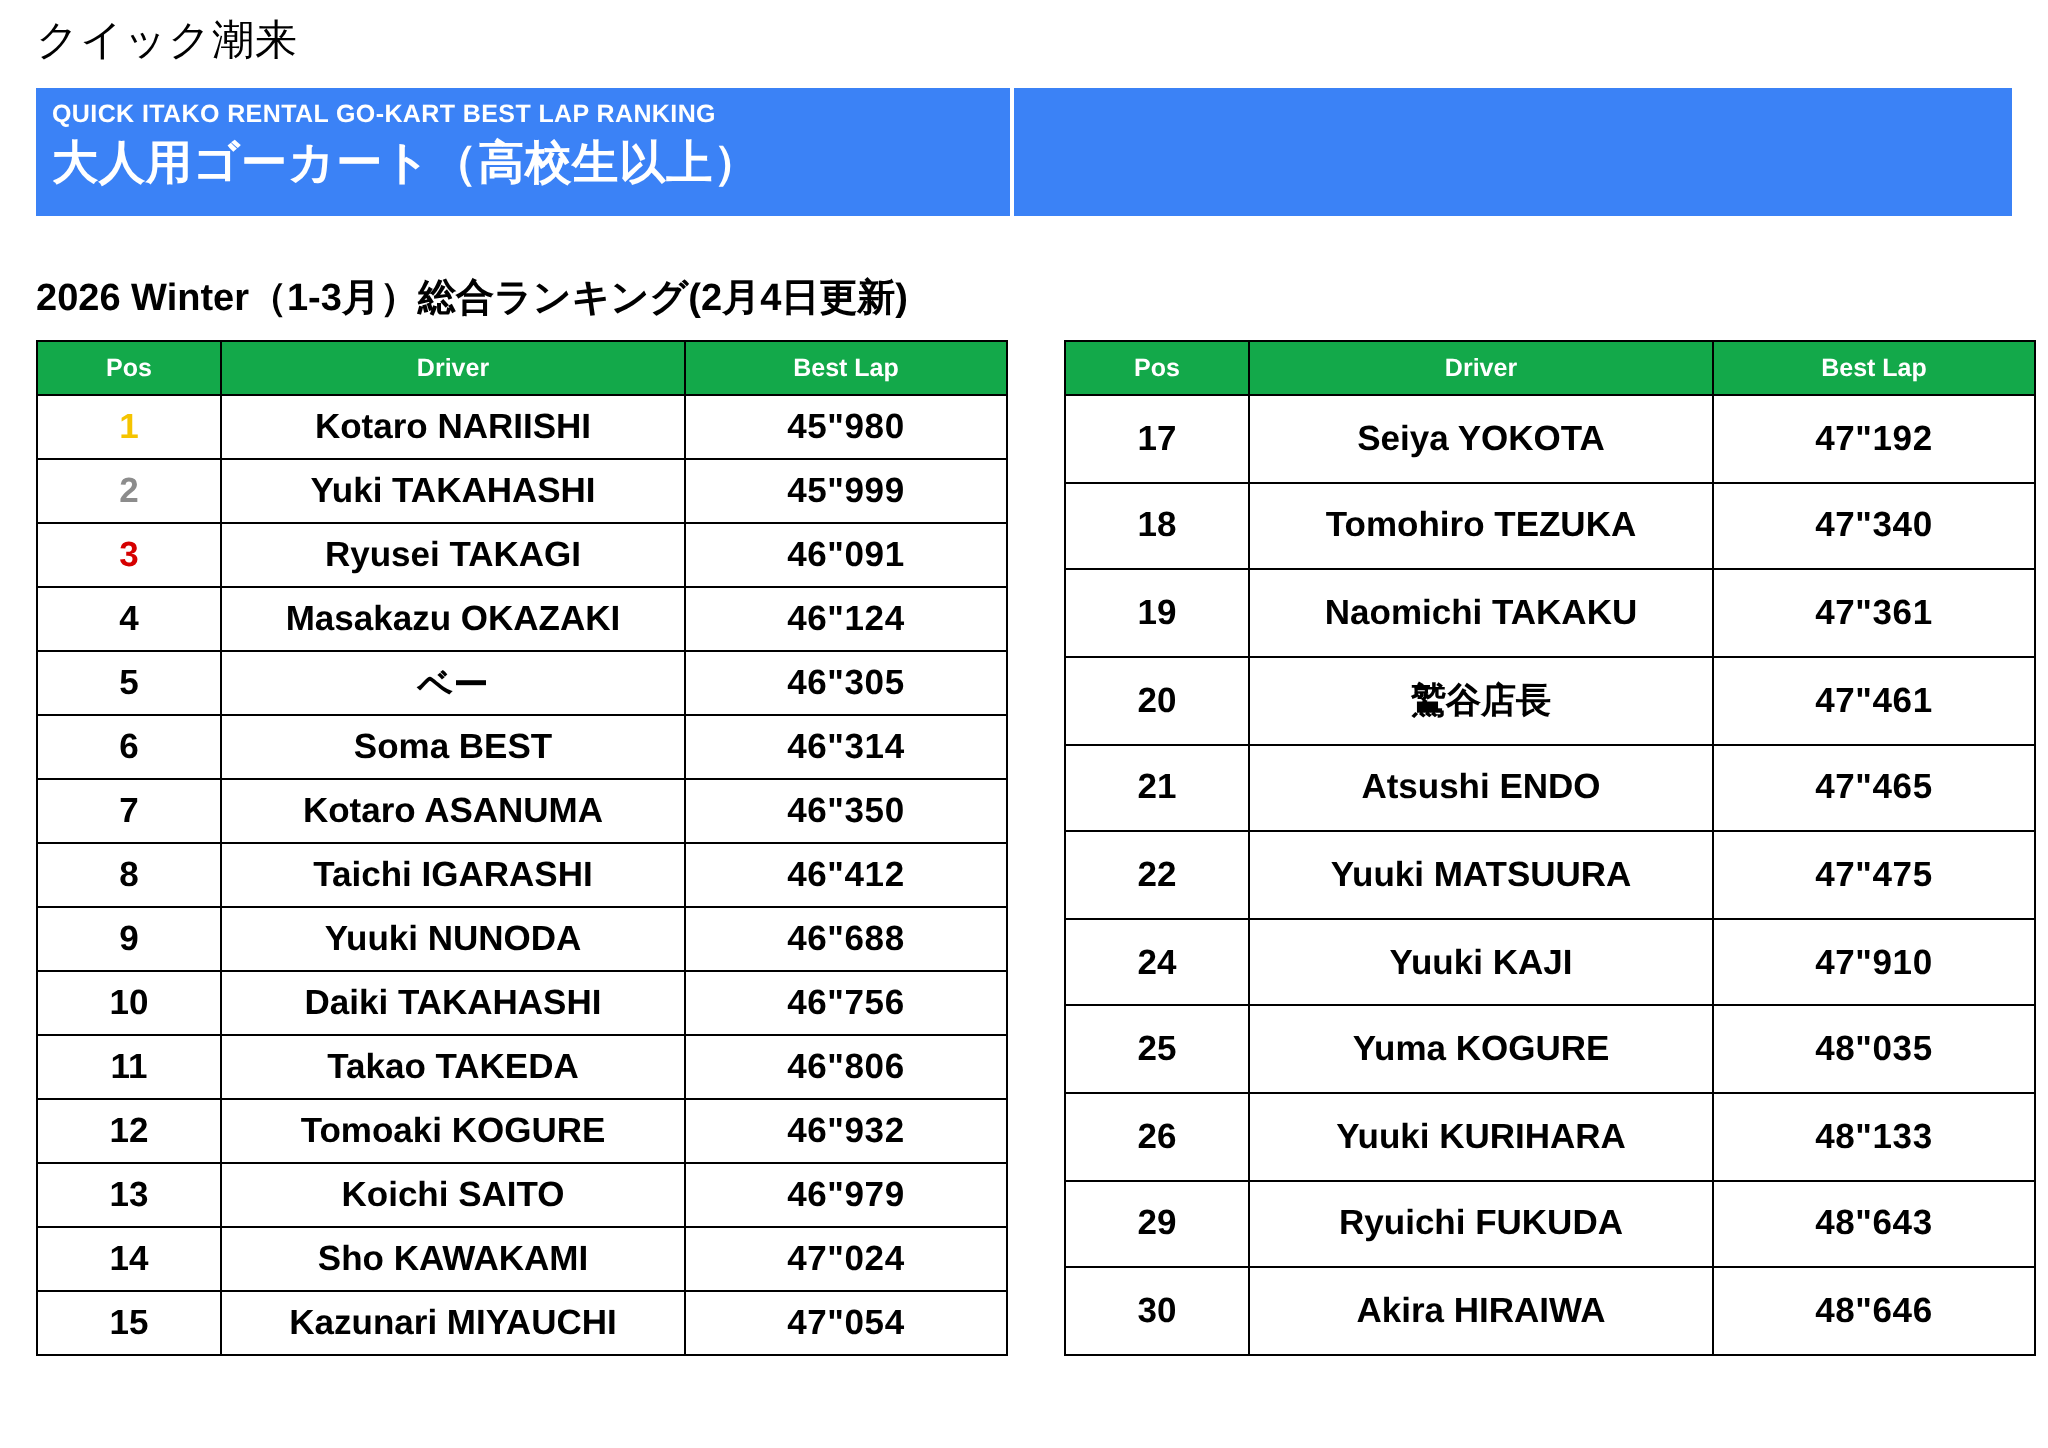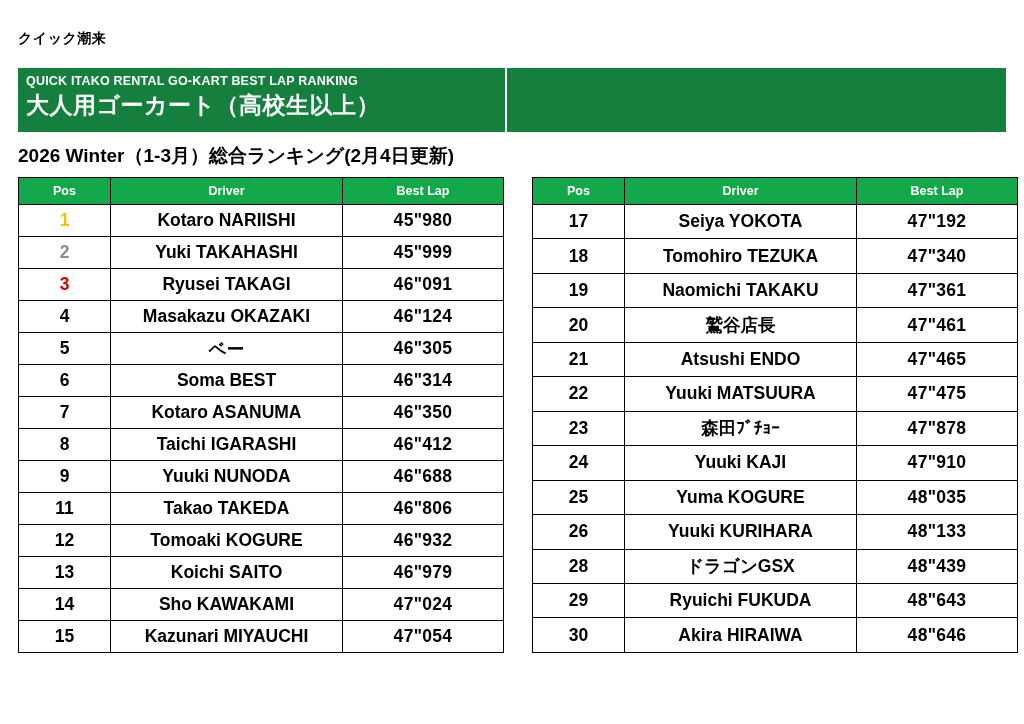--- a/index.html
+++ b/index.html
@@ -15,29 +15,29 @@
     overflow: hidden;
   }
   .page {
     position: relative;
     width: 1024px;
     height: 724px;
     box-sizing: border-box;
     padding: 0 18px;
   }
   .brand {
-    padding-top: 30px;
-    font-size: 14px;
-    font-weight: bold;
+    padding-top: 6px;
+    font-size: 21px;
+    font-weight: normal;
     letter-spacing: 0.5px;
     color: #000000;
   }
   .banner {
-    margin-top: 20px;
-    background: #15803d;
+    margin-top: 10px;
+    background: #3b82f6;
     height: 64px;
     position: relative;
     color: #ffffff;
     overflow: hidden;
   }
   .banner .banner-sub {
     position: absolute;
     left: 8px;
     top: 6px;
     font-size: 12.5px;
@@ -54,21 +54,21 @@
   }
   .banner .banner-divider {
     position: absolute;
     top: 0;
     bottom: 0;
     left: 487px;
     width: 2px;
     background: #ffffff;
   }
   .section-title {
-    margin-top: 11px;
+    margin-top: 28px;
     margin-bottom: 8px;
     font-size: 19px;
     font-weight: bold;
     color: #000000;
   }
   .tables {
     display: flex;
     gap: 28px;
   }
   table.rank {
@@ -174,20 +174,25 @@
             <td>8</td>
             <td>Taichi IGARASHI</td>
             <td class="lap">46"412</td>
           </tr>
           <tr>
             <td>9</td>
             <td>Yuuki NUNODA</td>
             <td class="lap">46"688</td>
           </tr>
           <tr>
+            <td>10</td>
+            <td>Daiki TAKAHASHI</td>
+            <td class="lap">46"756</td>
+          </tr>
+          <tr>
             <td>11</td>
             <td>Takao TAKEDA</td>
             <td class="lap">46"806</td>
           </tr>
           <tr>
             <td>12</td>
             <td>Tomoaki KOGURE</td>
             <td class="lap">46"932</td>
           </tr>
           <tr>
@@ -246,45 +251,35 @@
             <td>21</td>
             <td>Atsushi ENDO</td>
             <td class="lap">47"465</td>
           </tr>
           <tr>
             <td>22</td>
             <td>Yuuki MATSUURA</td>
             <td class="lap">47"475</td>
           </tr>
           <tr>
-            <td>23</td>
-            <td>森田ﾌﾞﾁｮｰ</td>
-            <td class="lap">47"878</td>
-          </tr>
-          <tr>
             <td>24</td>
             <td>Yuuki KAJI</td>
             <td class="lap">47"910</td>
           </tr>
           <tr>
             <td>25</td>
             <td>Yuma KOGURE</td>
             <td class="lap">48"035</td>
           </tr>
           <tr>
             <td>26</td>
             <td>Yuuki KURIHARA</td>
             <td class="lap">48"133</td>
           </tr>
           <tr>
-            <td>28</td>
-            <td>ドラゴンGSX</td>
-            <td class="lap">48"439</td>
-          </tr>
-          <tr>
             <td>29</td>
             <td>Ryuichi FUKUDA</td>
             <td class="lap">48"643</td>
           </tr>
           <tr>
             <td>30</td>
             <td>Akira HIRAIWA</td>
             <td class="lap">48"646</td>
           </tr>
         </tbody>

